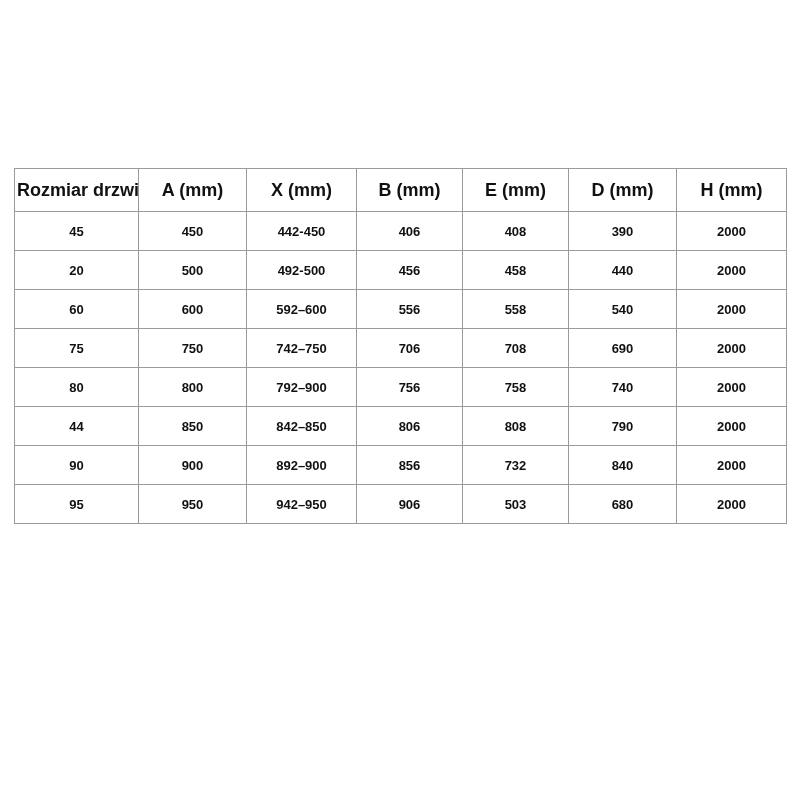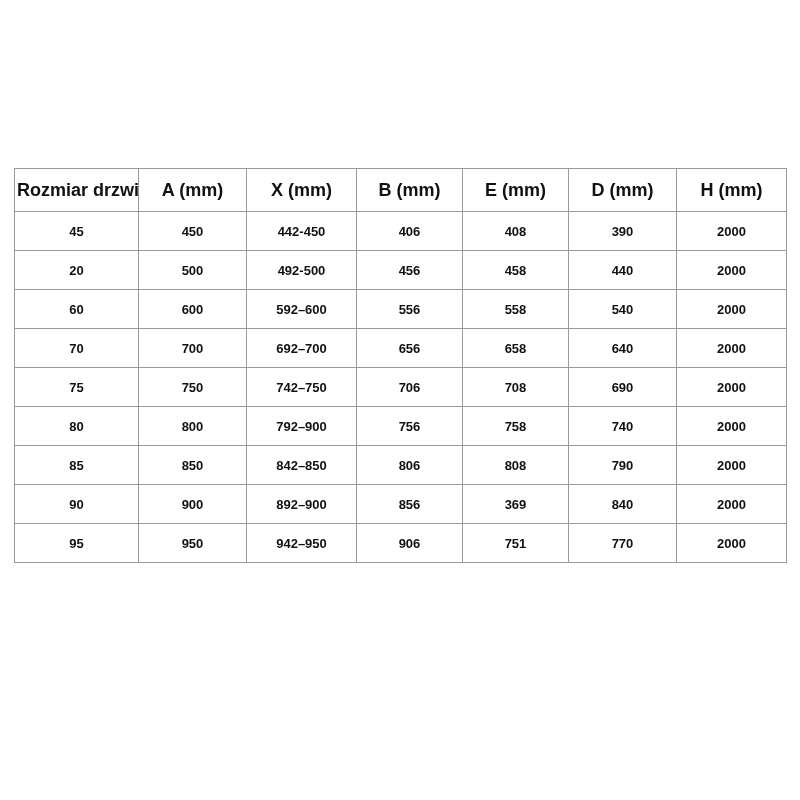--- a/index.html
+++ b/index.html
@@ -103,69 +103,60 @@
         <tr>
           <td>60</td>
           <td>600</td>
           <td>592–600</td>
           <td>556</td>
           <td>558</td>
           <td>540</td>
           <td>2000</td>
         </tr>
         <tr>
-          <td>70</td>
-          <td>700</td>
-          <td>692–700</td>
-          <td>656</td>
-          <td>658</td>
-          <td>640</td>
-          <td>2000</td>
-        </tr>
-        <tr>
           <td>75</td>
           <td>750</td>
           <td>742–750</td>
           <td>706</td>
           <td>708</td>
           <td>690</td>
           <td>2000</td>
         </tr>
         <tr>
           <td>80</td>
           <td>800</td>
           <td>792–900</td>
           <td>756</td>
           <td>758</td>
           <td>740</td>
           <td>2000</td>
         </tr>
         <tr>
-          <td>85</td>
+          <td>44</td>
           <td>850</td>
           <td>842–850</td>
           <td>806</td>
           <td>808</td>
           <td>790</td>
           <td>2000</td>
         </tr>
         <tr>
           <td>90</td>
           <td>900</td>
           <td>892–900</td>
           <td>856</td>
-          <td>369</td>
+          <td>732</td>
           <td>840</td>
           <td>2000</td>
         </tr>
         <tr>
           <td>95</td>
           <td>950</td>
           <td>942–950</td>
           <td>906</td>
-          <td>751</td>
-          <td>770</td>
+          <td>503</td>
+          <td>680</td>
           <td>2000</td>
         </tr>
       </tbody>
     </table>
   </div>
 </div>
 
 </body></html>

